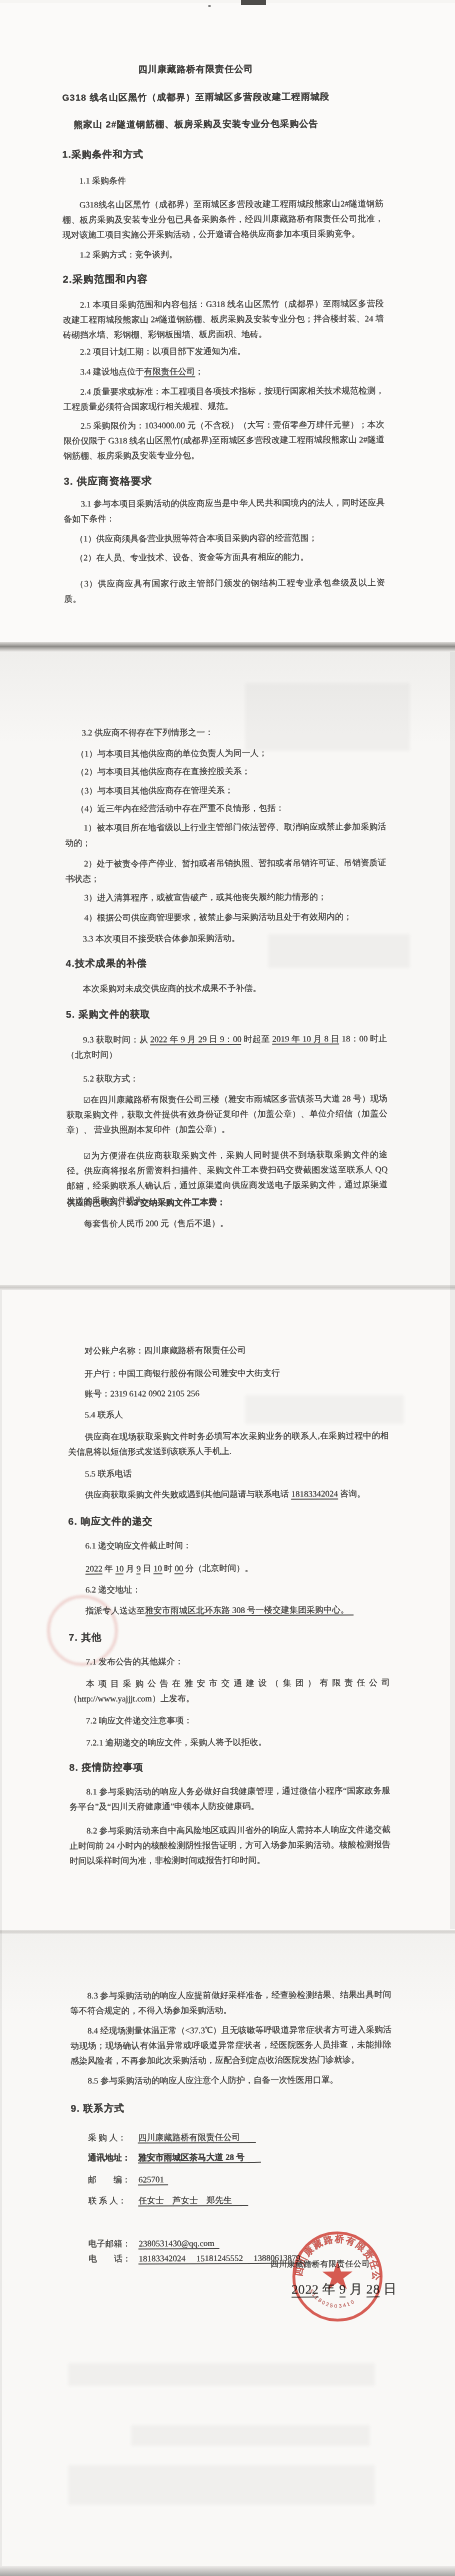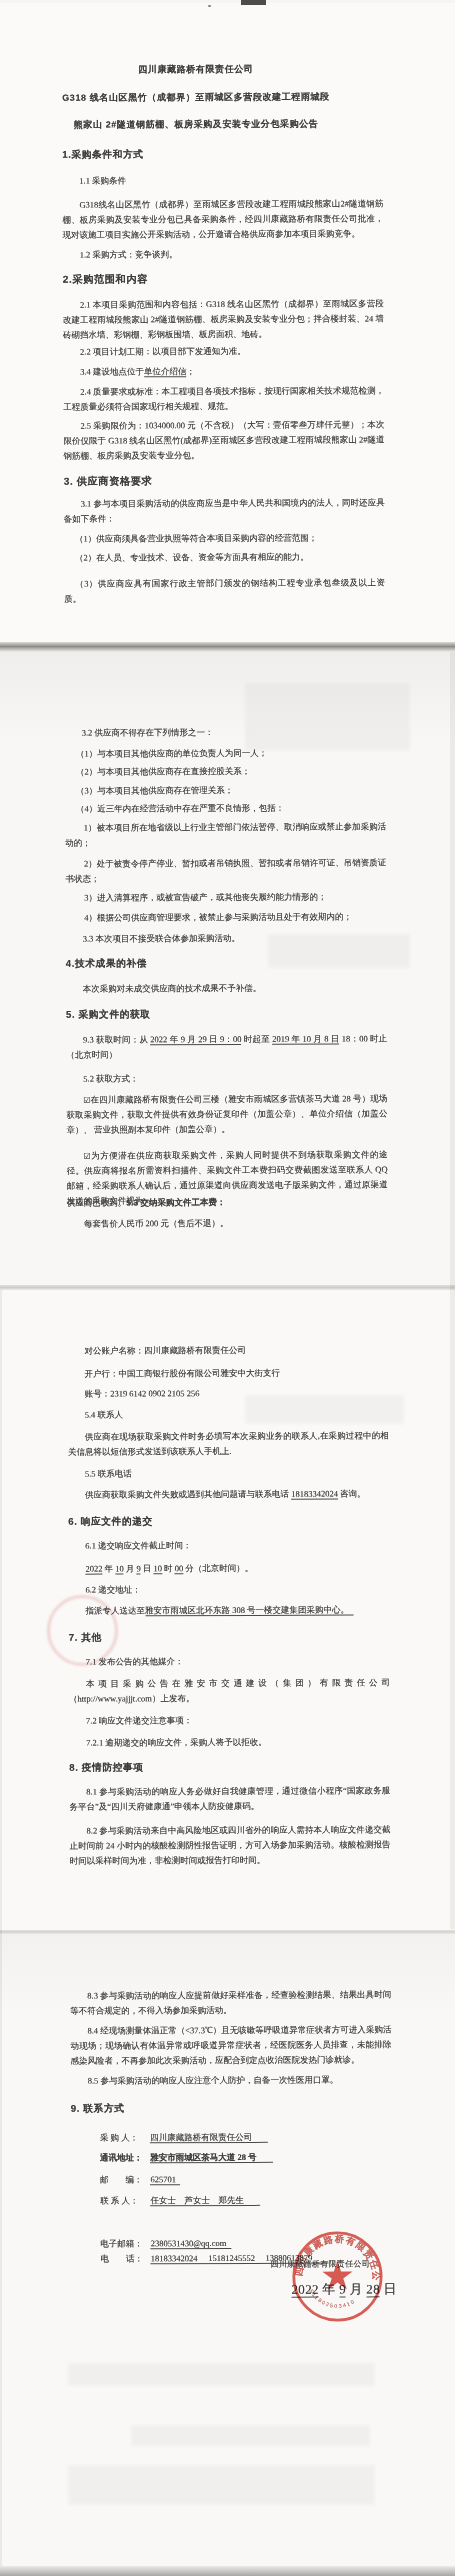--- a/index.html
+++ b/index.html
@@ -32,21 +32,21 @@
   .ttl{position:absolute;left:67px;width:322px;text-align:center;
        font-family:"Liberation Sans",sans-serif;font-weight:600;font-size:9px;
        transform:translateX(-27px);letter-spacing:0.6px;}
   .h{font-family:"Liberation Sans",sans-serif;font-weight:700;font-size:9.7px;letter-spacing:0.6px;text-indent:0;}
   .h.big{font-size:10.2px;}
   .u{border-bottom:0.9px solid #4a4947;}
   .uext{padding-right:16px;}
   .uext2{padding-right:4.6px;}
   .b{font-family:"Liberation Sans",sans-serif;font-weight:700;}
   .cbx{font-family:"DejaVu Sans",sans-serif;font-size:8px;}
-  .row{position:absolute;left:96px;font-size:8.5px;line-height:13.7px;}
+  .row{position:absolute;left:84px;font-size:8.5px;line-height:13.7px;}
   .row .lbl{display:inline-block;width:47px;}
   .row .val{margin-left:3.4px;}
   .sig{position:absolute;font-size:8px;letter-spacing:0.3px;}
   .stampwrap{position:absolute;left:282px;top:2226px;width:102px;height:102px;
              mix-blend-mode:multiply;opacity:.92;}
   .bleed{position:absolute;left:47px;top:1595px;width:65px;height:65px;border-radius:50%;
          border:3.4px solid rgba(214,130,124,.30);filter:blur(0.9px);}
   .smudge{position:absolute;background:#6f6e6c;opacity:.055;filter:blur(1.4px);border-radius:1.7px;}
 </style>
 </head>
@@ -82,21 +82,21 @@
     <div class="ttl" style="top:118px;">熊家山 2#隧道钢筋棚、板房采购及安装专业分包采购公告</div>
 
     <div class="line h" style="top:146px;">1.采购条件和方式</div>
     <div class="line ind2" style="top:173px;">1.1 采购条件</div>
     <div class="line ind2" style="top:197px;">G318线名山区黑竹（成都界）至雨城区多营段改建工程雨城段熊家山2#隧道钢筋棚、板房采购及安装专业分包已具备采购条件，经四川康藏路桥有限责任公司批准，现对该施工项目实施公开采购活动，公开邀请合格供应商参加本项目采购竞争。</div>
     <div class="line ind2" style="top:247px;">1.2 采购方式：竞争谈判。</div>
 
     <div class="line h big" style="top:271px;">2.采购范围和内容</div>
     <div class="line ind2" style="top:297px;">2.1 本项目采购范围和内容包括：G318 线名山区黑竹（成都界）至雨城区多营段改建工程雨城段熊家山 2#隧道钢筋棚、板房采购及安装专业分包；拌合楼封装、24 墙砖砌挡水墙、彩钢棚、彩钢板围墙、板房面积、地砖。</div>
     <div class="line ind2" style="top:344px;">2.2 项目计划工期：以项目部下发通知为准。</div>
-    <div class="line ind2" style="top:364px;"><span>3.4 建设地点位于</span><span class="u">单位介绍信</span><span>；</span></div>
+    <div class="line ind2" style="top:364px;"><span>3.4 建设地点位于</span><span class="u">有限责任公司</span><span>；</span></div>
     <div class="line ind2" style="top:384px;">2.4 质量要求或标准：本工程项目各项技术指标，按现行国家相关技术规范检测，工程质量必须符合国家现行相关规程、规范。</div>
     <div class="line ind2" style="top:418px;">2.5 采购限价为：1034000.00 元（不含税）（大写：壹佰零叁万肆仟元整）；本次限价仅限于 G318 线名山区黑竹(成都界)至雨城区多营段改建工程雨城段熊家山 2#隧道钢筋棚、板房采购及安装专业分包。</div>
 
     <div class="line h big" style="top:473px;">3.  供应商资格要求</div>
     <div class="line ind2" style="top:496px;">3.1 参与本项目采购活动的供应商应当是中华人民共和国境内的法人，同时还应具备如下条件：</div>
     <div class="line ind13" style="top:531px;">（1）供应商须具备营业执照等符合本项目采购内容的经营范围；</div>
     <div class="line ind13" style="top:550px;">（2）在人员、专业技术、设备、资金等方面具有相应的能力。</div>
     <div class="line ind13" style="top:576px;">（3）供应商应具有国家行政主管部门颁发的钢结构工程专业承包叁级及以上资质。</div>
 
     <div class="line ind2" style="top:725px;">3.2 供应商不得存在下列情形之一：</div>

